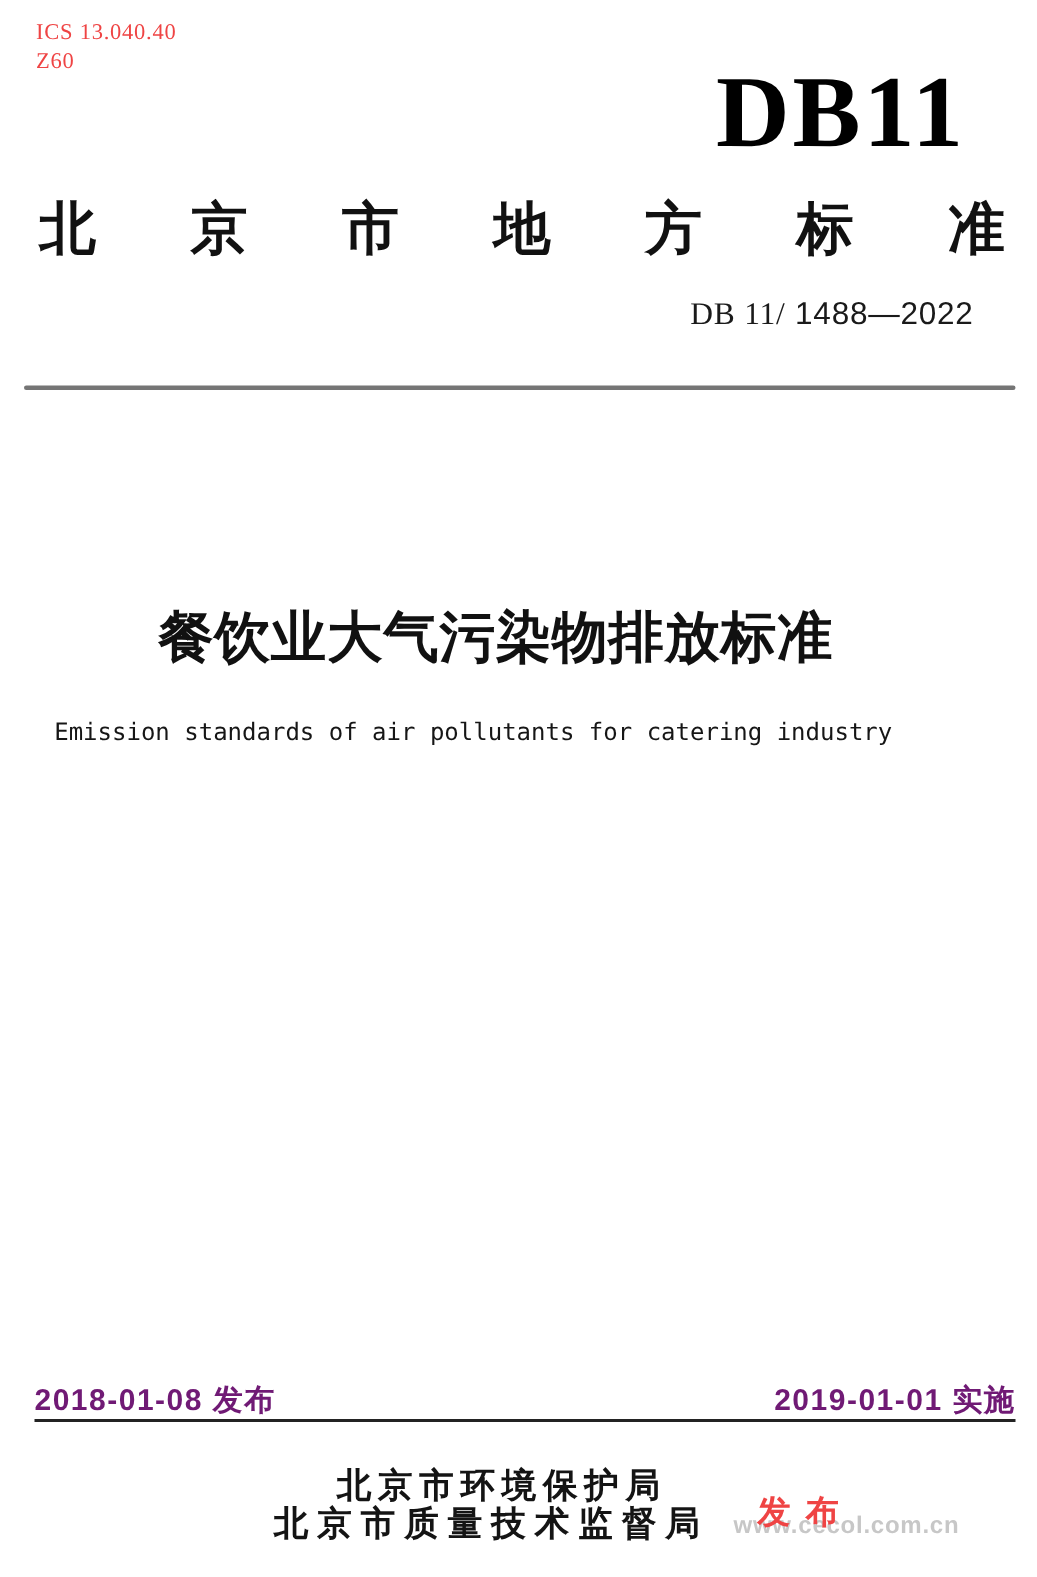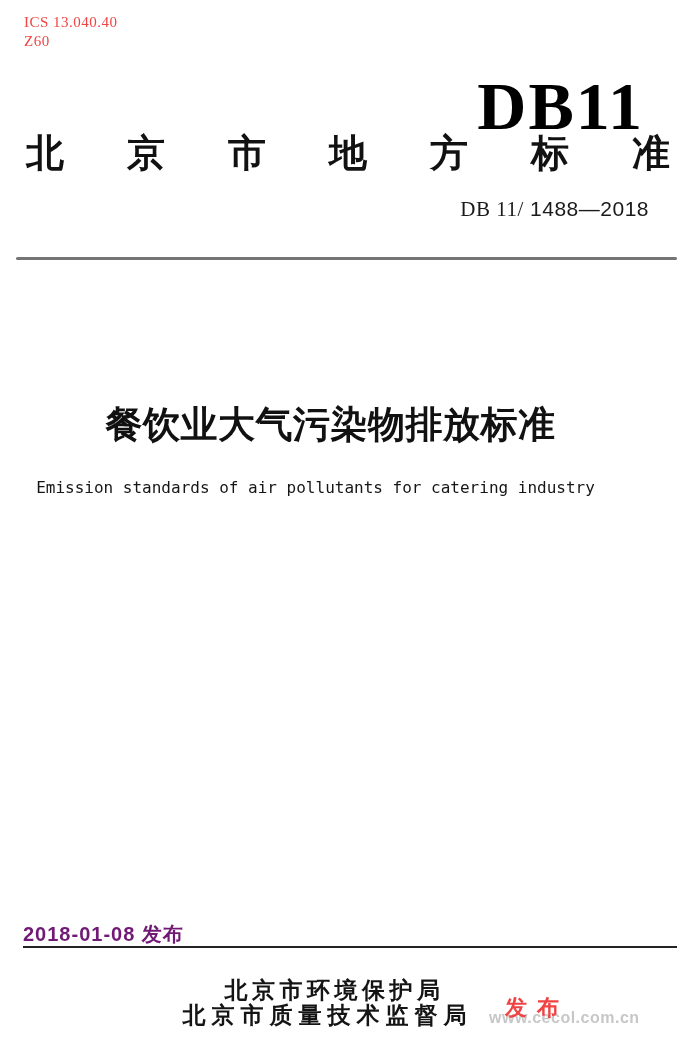--- a/index.html
+++ b/index.html
@@ -23,21 +23,20 @@
   }
 
   
   .db11 {
     top: 40px; right: 47px;
     font-family: "Liberation Serif", "DejaVu Serif", serif;
     font-weight: bold;
     font-size: 68px; line-height: 1;
     letter-spacing: 2px;
     color: #000;
-    margin-top: 32px;
   }
 
   
   .std-name-row {
     top: 131px; left: 26px; width: 644px;
     display: flex; justify-content: space-between;
     font-size: 38px; font-weight: 600; line-height: 44px;
     color: #111;
   }
   .std-name-row span { display: block; }
@@ -136,30 +135,31 @@
     <span>京</span>
     <span>市</span>
     <span>地</span>
     <span>方</span>
     <span>标</span>
     <span>准</span>
   </div>
 
 <div class="abs std-no">
   <span class="prefix">DB 11/</span>
-  <span class="number">1488—2018</span>
+  <span class="number">1488—2022</span>
 </div>
 
 <div class="abs rule-top"></div>
 
 <div class="abs title-zh">餐饮业大气污染物排放标准</div>
 <div class="abs title-en">Emission standards of air pollutants for catering industry</div>
 
 <div class="abs dates-row">
   <span>2018-01-08 发布</span>
+  <span>2019-01-01 实施</span>
 </div>
 
 <div class="abs rule-bottom"></div>
 
 <div class="abs pub1">北京市环境保护局</div>
 <div class="abs pub2">北京市质量技术监督局</div>
 <div class="abs fabu">发 布</div>
 
 <div class="abs watermark">www.cecol.com.cn</div>
 

